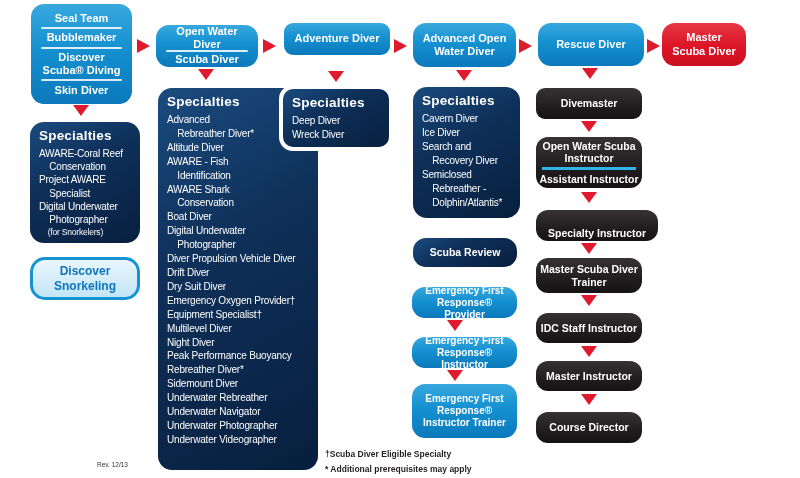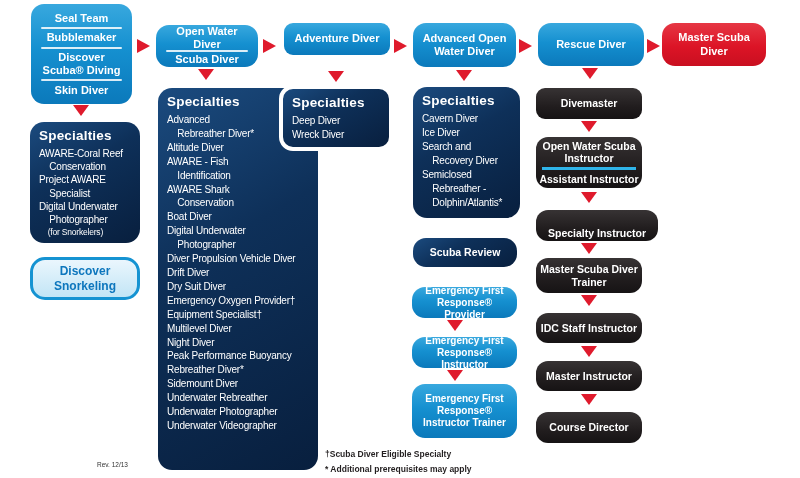--- a/index.html
+++ b/index.html
@@ -62,21 +62,21 @@
   </div>
 
   <div class="bx blue" style="left:413px;top:23px;width:103px;height:44px;">
     <span class="lbl">Advanced Open Water Diver</span>
   </div>
 
   <div class="bx blue" style="left:538px;top:23px;width:106px;height:43px;">
     <span class="lbl">Rescue Diver</span>
   </div>
 
-  <div class="bx red" style="left:662px;top:23px;width:104px;height:43px;">
+  <div class="bx red" style="left:662px;top:23px;width:84px;height:43px;">
     <span class="lbl">Master Scuba Diver</span>
   </div>
 
   <div class="ar r" style="left:137px;top:39px;"></div>
   <div class="ar r" style="left:263px;top:39px;"></div>
   <div class="ar r" style="left:394px;top:39px;"></div>
   <div class="ar r" style="left:519px;top:39px;"></div>
   <div class="ar r" style="left:647px;top:39px;"></div>
 
   <div class="ar d" style="left:73px;top:105px;"></div>
@@ -119,20 +119,21 @@
         <div class="li">Drift Diver</div>
         <div class="li">Dry Suit Diver</div>
         <div class="li">Emergency Oxygen Provider†</div>
         <div class="li">Equipment Specialist†</div>
         <div class="li">Multilevel Diver</div>
         <div class="li">Night Diver</div>
         <div class="li">Peak Performance Buoyancy</div>
         <div class="li">Rebreather Diver*</div>
         <div class="li">Sidemount Diver</div>
         <div class="li">Underwater Rebreather</div>
+        <div class="li">Underwater Navigator</div>
         <div class="li">Underwater Photographer</div>
         <div class="li">Underwater Videographer</div>
       </div>
   </div>
 
   <div class="bx navy spec dw whitering" style="left:279px;top:85px;width:114px;height:66px;">
     <div class="hd">Specialties</div>
     <div>
         <div class="li">Deep Diver</div>
         <div class="li">Wreck Diver</div>

